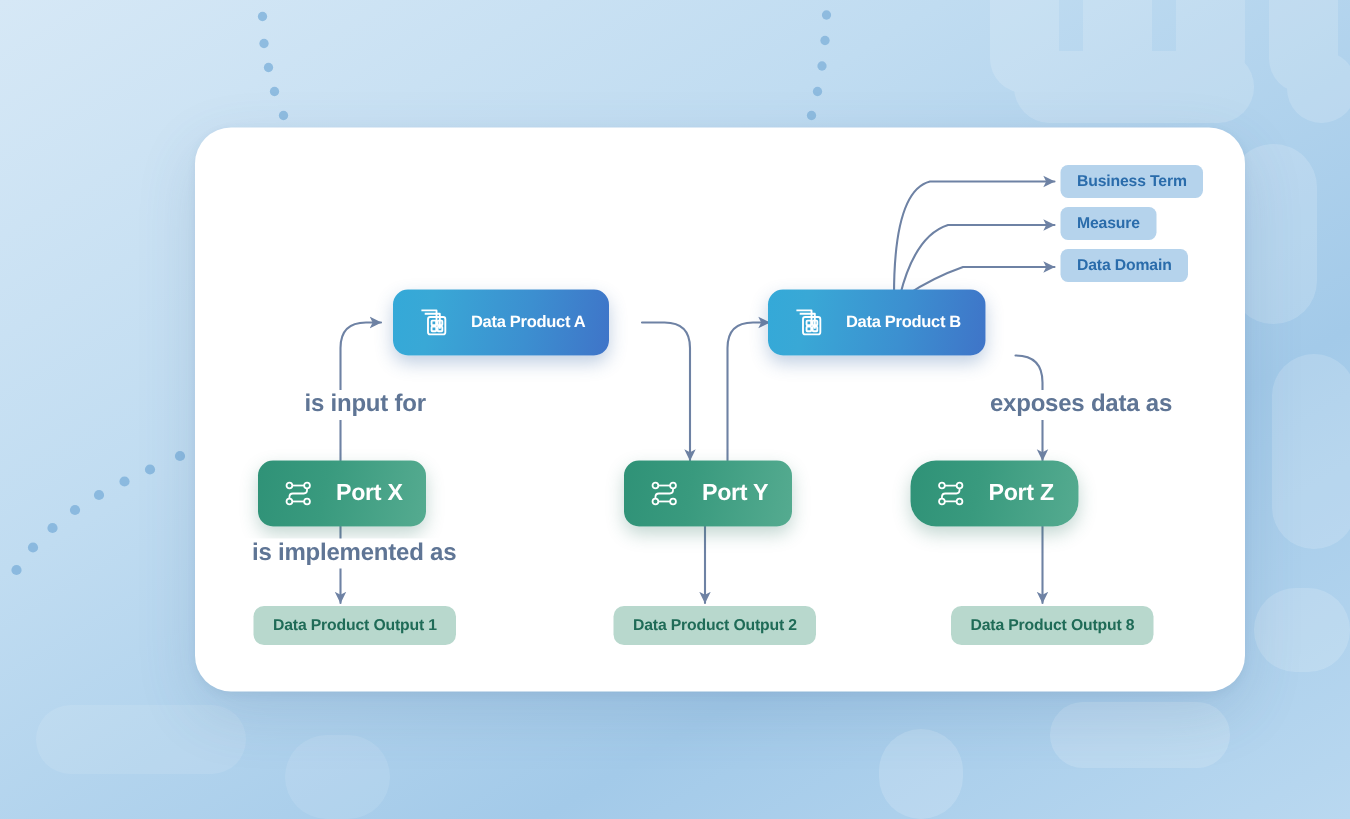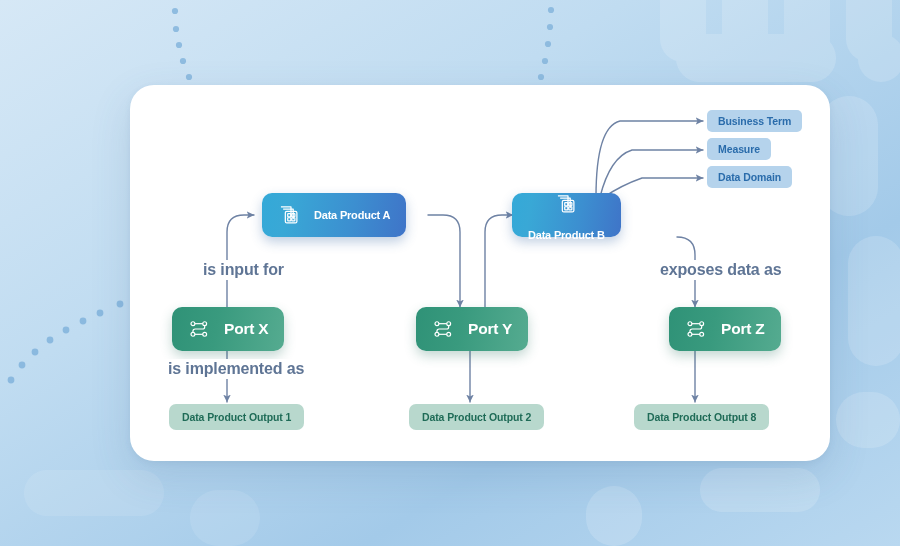--- a/index.html
+++ b/index.html
@@ -234,21 +234,21 @@
         <rect x="8" y="8" width="12.6" height="12.6" rx="1.6"></rect>
         <rect x="10.6" y="10.6" width="3.4" height="3.4" rx="0.6"></rect>
         <rect x="15" y="10.6" width="3.4" height="3.4" rx="0.6"></rect>
         <rect x="10.6" y="15" width="3.4" height="3.4" rx="0.6"></rect>
         <rect x="15" y="15" width="3.4" height="3.4" rx="0.6"></rect>
       </g>
     </svg>
     <span class="node-label">Data Product A</span>
   </div>
 
-  <div class="node node-dp" style="left:512px; top:193px;flex-direction:column;">
+  <div class="node node-dp" style="left:512px; top:193px;">
     <svg class="icon-box" viewBox="0 0 24 24" xmlns="http://www.w3.org/2000/svg">
       <g fill="none" stroke="#ffffff" stroke-width="1.35" stroke-linejoin="round">
         <path d="M3.2 3.2 h11 v11"></path>
         <path d="M5.6 5.6 h11 v11"></path>
         <rect x="8" y="8" width="12.6" height="12.6" rx="1.6"></rect>
         <rect x="10.6" y="10.6" width="3.4" height="3.4" rx="0.6"></rect>
         <rect x="15" y="10.6" width="3.4" height="3.4" rx="0.6"></rect>
         <rect x="10.6" y="15" width="3.4" height="3.4" rx="0.6"></rect>
         <rect x="15" y="15" width="3.4" height="3.4" rx="0.6"></rect>
       </g>
@@ -279,21 +279,21 @@
         <circle cx="5.4" cy="17.8" r="2.1"></circle>
         <circle cx="18.2" cy="17.8" r="2.1"></circle>
         <path d="M7.5 6.2 h8.6"></path>
         <path d="M7.5 17.8 h8.6"></path>
         <path d="M18.2 8.3 v1.4 q0 2.3 -2.3 2.3 h-8 q-2.5 0 -2.5 2.5 v1.2"></path>
       </g>
     </svg>
     <span class="node-label">Port Y</span>
   </div>
 
-  <div class="node node-port" style="left:669px; top:307px;">
+  <div class="node node-port" style="left:607px; top:307px;border-radius:17px;">
     <svg class="icon-box" viewBox="0 0 24 24" xmlns="http://www.w3.org/2000/svg">
       <g fill="none" stroke="#ffffff" stroke-width="1.3">
         <circle cx="5.4" cy="6.2" r="2.1"></circle>
         <circle cx="18.2" cy="6.2" r="2.1"></circle>
         <circle cx="5.4" cy="17.8" r="2.1"></circle>
         <circle cx="18.2" cy="17.8" r="2.1"></circle>
         <path d="M7.5 6.2 h8.6"></path>
         <path d="M7.5 17.8 h8.6"></path>
         <path d="M18.2 8.3 v1.4 q0 2.3 -2.3 2.3 h-8 q-2.5 0 -2.5 2.5 v1.2"></path>
       </g>

